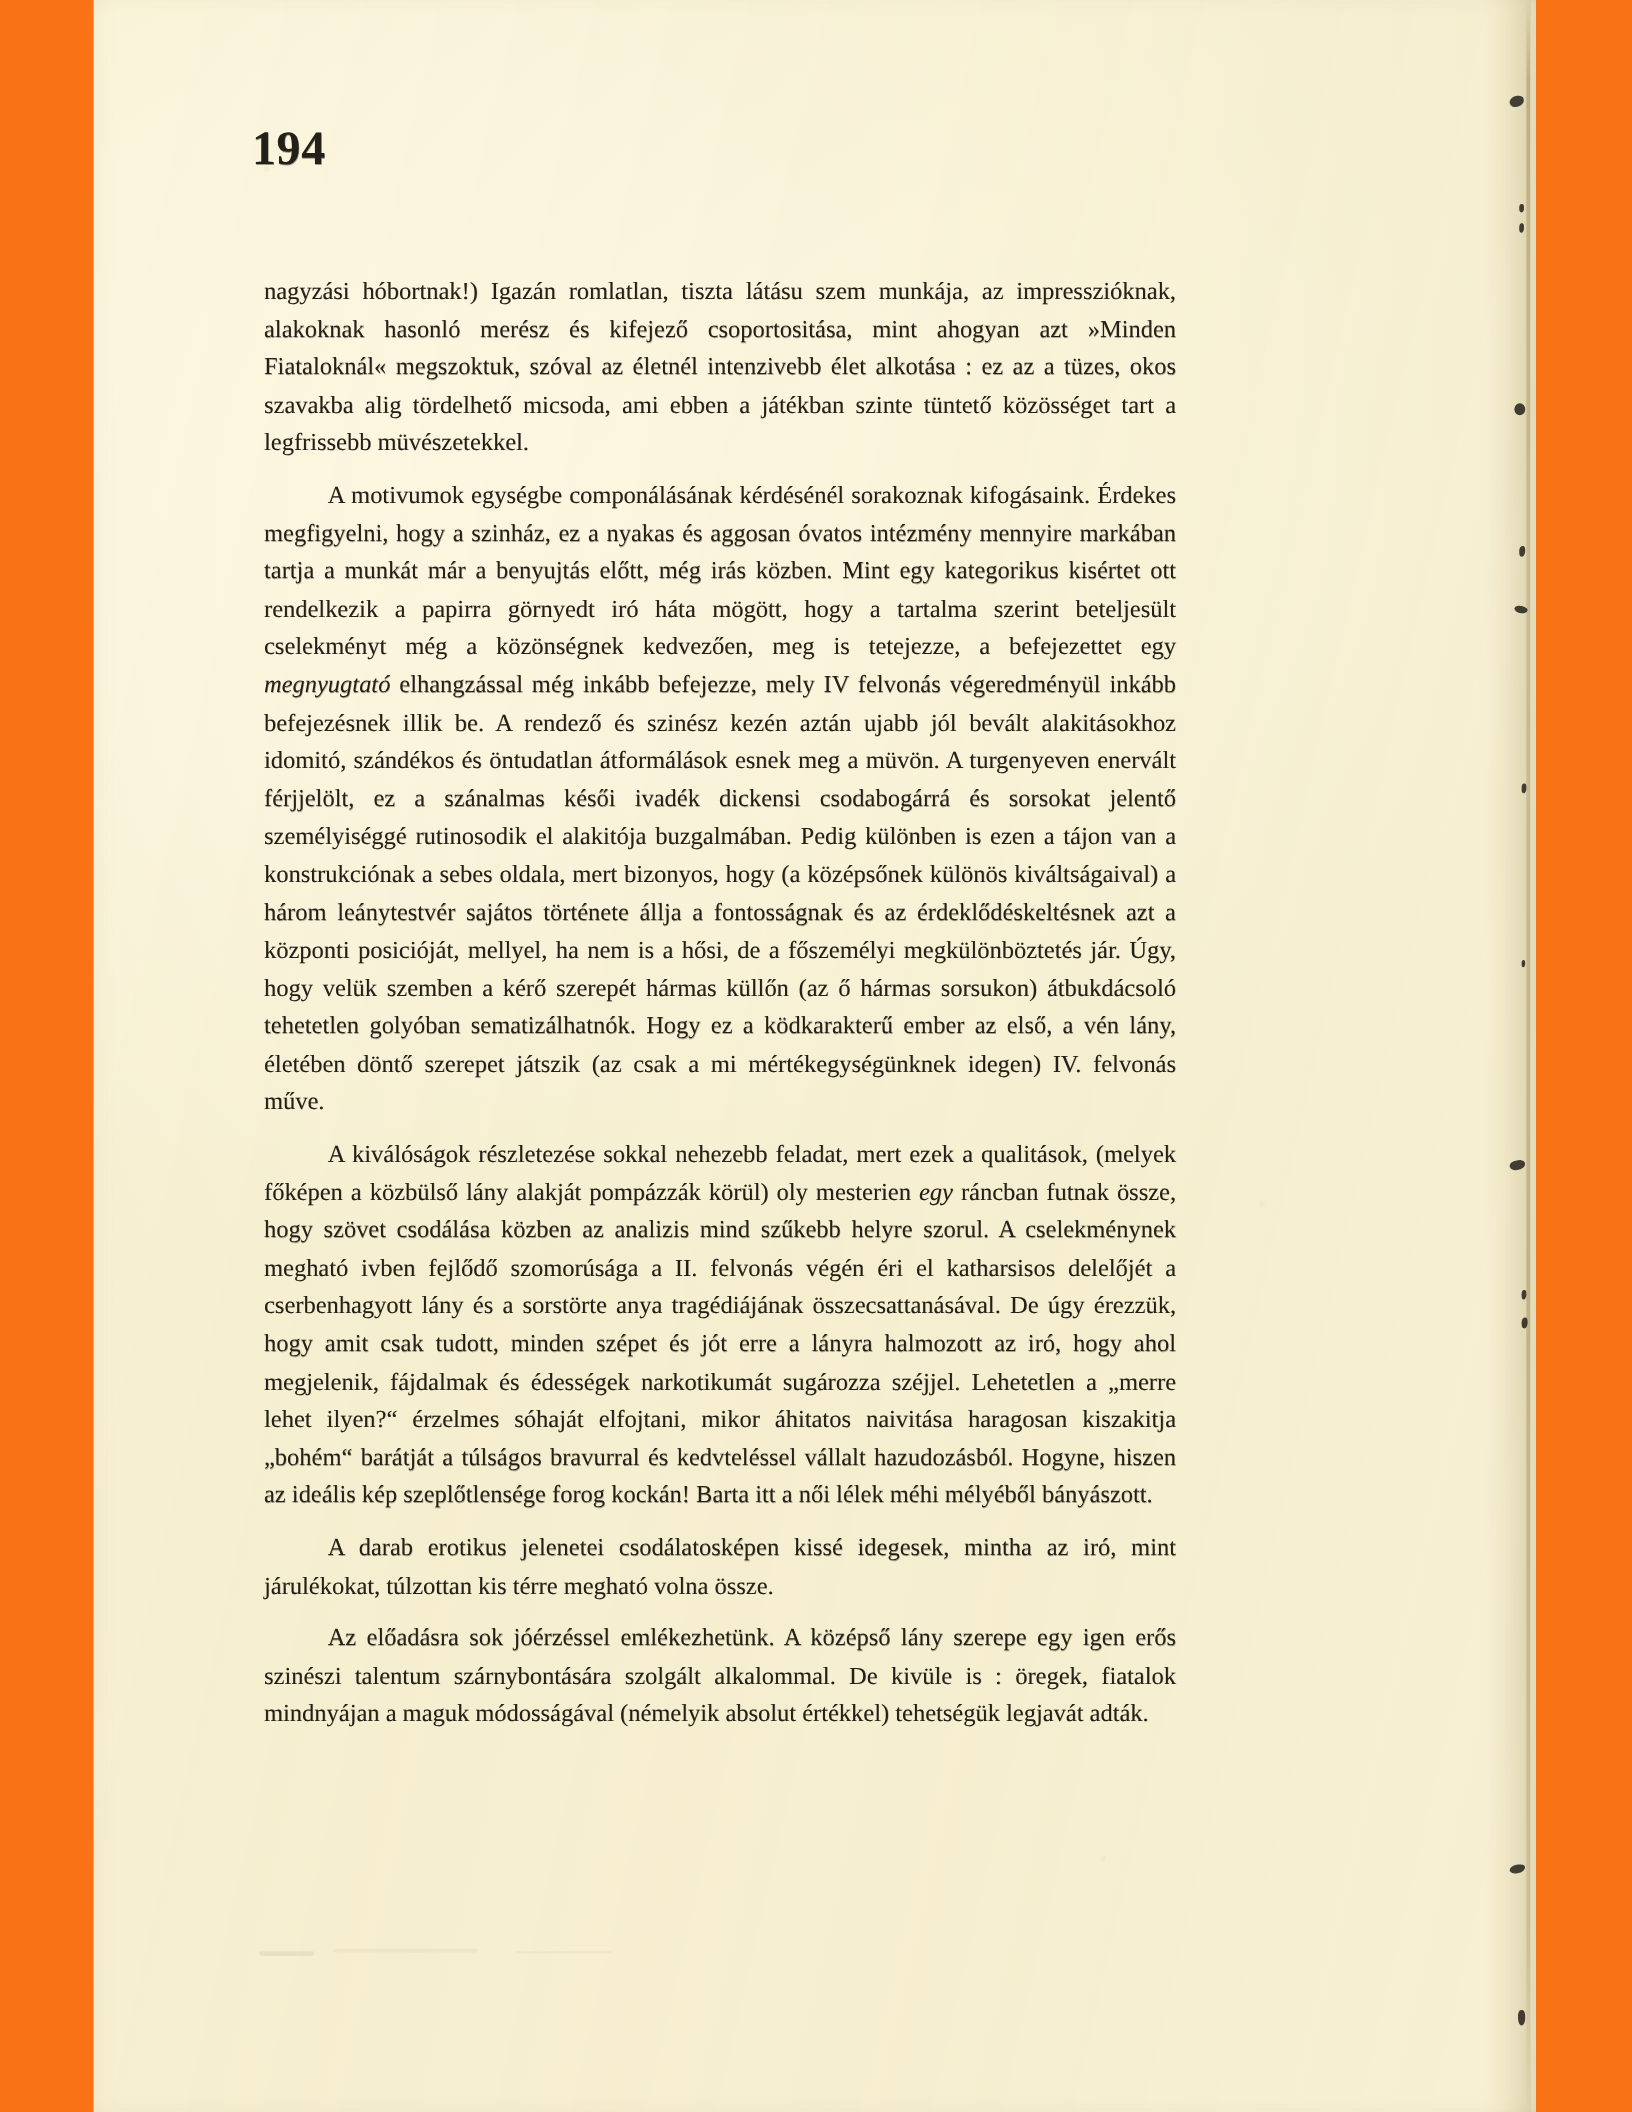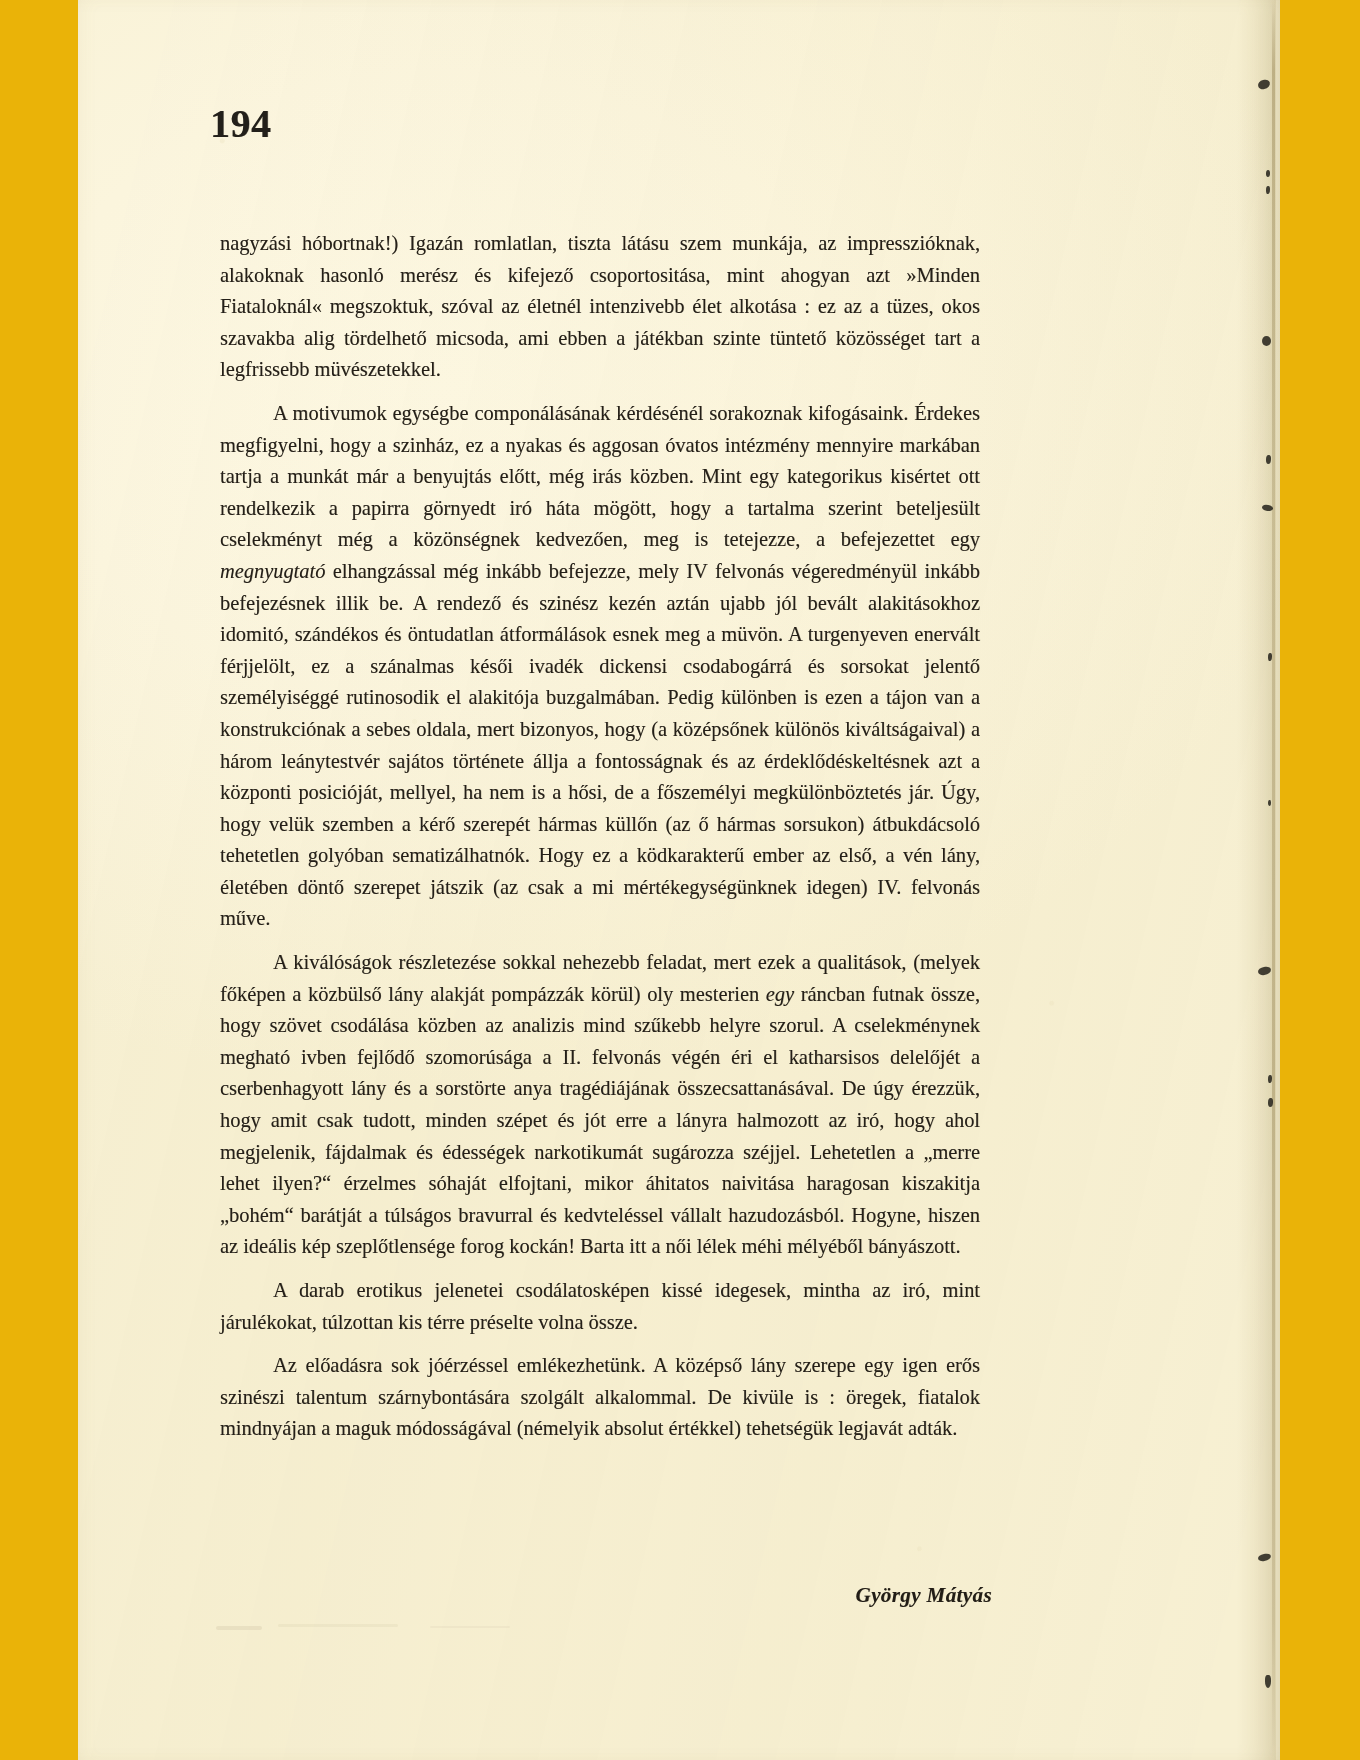--- a/index.html
+++ b/index.html
@@ -12,21 +12,21 @@
   }
   body {
     font-family: "Liberation Serif", serif;
   }
 
   
   #scan {
     position: relative;
     width: 1360px;
     height: 1760px;
-    background: #eab308;
+    background: #f97316;
     overflow: hidden;
   }
 
   
   #page-sheet {
     position: absolute;
     left: 78px;
     top: 0px;
     width: 1202px;
     height: 1760px;
@@ -168,19 +168,18 @@
   <div class="ghost-mark" style="left:216px; top:1626px; width:46px; height:4px; opacity:.55;"></div>
   <div class="ghost-mark" style="left:278px; top:1624px; width:120px; height:3px; opacity:.35;"></div>
   <div class="ghost-mark" style="left:430px; top:1626px; width:80px; height:2px; opacity:.28;"></div>
 
   <div id="folio">194</div>
 
   <div id="textblock">
       <p class="cont"><span>nagyzási hóbortnak!) Igazán romlatlan, tiszta látásu szem munkája, az impresszióknak, alakoknak hasonló merész és kifejező csoportositása, mint ahogyan azt »Minden Fiataloknál« megszoktuk, szóval az életnél intenzivebb élet alkotása : ez az a tüzes, okos szavakba alig tördelhető micsoda, ami ebben a játékban szinte tüntető közösséget tart a legfrissebb müvészetekkel.</span></p>
       <p class="indent"><span>A motivumok egységbe componálásának kérdésénél sorakoznak kifogásaink. Érdekes megfigyelni, hogy a szinház, ez a nyakas és aggosan óvatos intézmény mennyire markában tartja a munkát már a benyujtás előtt, még irás közben. Mint egy kategorikus kisértet ott rendelkezik a papirra görnyedt iró háta mögött, hogy a tartalma szerint beteljesült cselekményt még a közönségnek kedvezően, meg is tetejezze, a befejezettet egy </span><em>megnyugtató</em><span> elhangzással még inkább befejezze, mely IV felvonás végeredményül inkább befejezésnek illik be. A rendező és szinész kezén aztán ujabb jól bevált alakitásokhoz idomitó, szándékos és öntudatlan átformálások esnek meg a müvön. A turgenyeven enervált férjjelölt, ez a szánalmas késői ivadék dickensi csodabogárrá és sorsokat jelentő személyiséggé rutinosodik el alakitója buzgalmában. Pedig különben is ezen a tájon van a konstrukciónak a sebes oldala, mert bizonyos, hogy (a középsőnek különös kiváltságaival) a három leánytestvér sajátos története állja a fontosságnak és az érdeklődéskeltésnek azt a központi posicióját, mellyel, ha nem is a hősi, de a főszemélyi megkülönböztetés jár. Úgy, hogy velük szemben a kérő szerepét hármas küllőn (az ő hármas sorsukon) átbukdácsoló tehetetlen golyóban sematizálhatnók. Hogy ez a ködkarakterű ember az első, a vén lány, életében döntő szerepet játszik (az csak a mi mértékegységünknek idegen) IV. felvonás műve.</span></p>
       <p class="indent"><span>A kiválóságok részletezése sokkal nehezebb feladat, mert ezek a qualitások, (melyek főképen a közbülső lány alakját pompázzák körül) oly mesterien </span><em>egy</em><span> ráncban futnak össze, hogy szövet csodálása közben az analizis mind szűkebb helyre szorul. A cselekménynek megható ivben fejlődő szomorúsága a II. felvonás végén éri el katharsisos delelőjét a cserbenhagyott lány és a sorstörte anya tragédiájának összecsattanásával. De úgy érezzük, hogy amit csak tudott, minden szépet és jót erre a lányra halmozott az iró, hogy ahol megjelenik, fájdalmak és édességek narkotikumát sugározza széjjel. Lehetetlen a „merre lehet ilyen?“ érzelmes sóhaját elfojtani, mikor áhitatos naivitása haragosan kiszakitja „bohém“ barátját a túlságos bravurral és kedvteléssel vállalt hazudozásból. Hogyne, hiszen az ideális kép szeplőtlensége forog kockán! Barta itt a női lélek méhi mélyéből bányászott.</span></p>
-      <p class="indent"><span>A darab erotikus jelenetei csodálatosképen kissé idegesek, mintha az iró, mint járulékokat, túlzottan kis térre préselte volna össze.</span></p>
+      <p class="indent"><span>A darab erotikus jelenetei csodálatosképen kissé idegesek, mintha az iró, mint járulékokat, túlzottan kis térre megható volna össze.</span></p>
       <p class="indent"><span>Az előadásra sok jóérzéssel emlékezhetünk. A középső lány szerepe egy igen erős szinészi talentum szárnybontására szolgált alkalommal. De kivüle is : öregek, fiatalok mindnyájan a maguk módosságával (némelyik absolut értékkel) tehetségük legjavát adták.</span></p>
     </div>
 
-  <div id="signature">György Mátyás</div>
 
 </div>
 
 </body></html>

